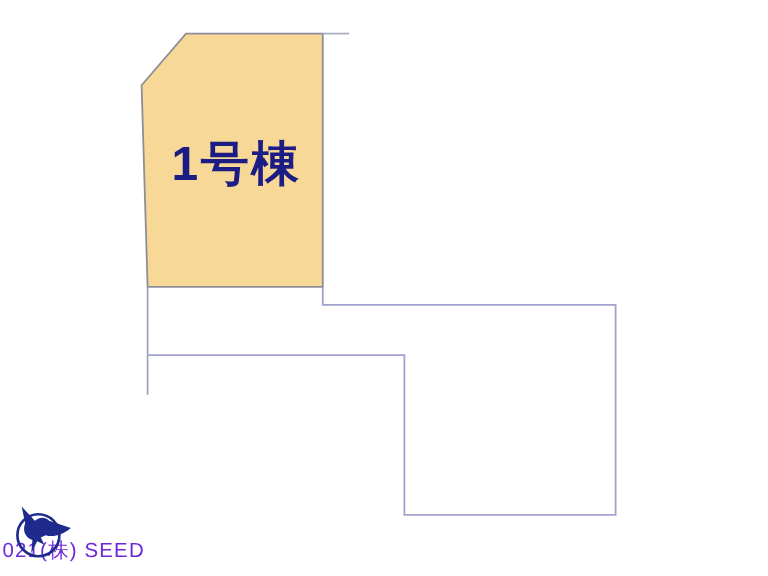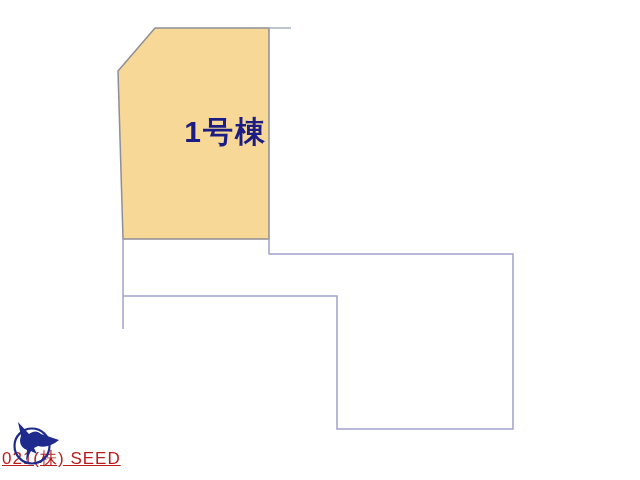--- a/index.html
+++ b/index.html
@@ -19,22 +19,22 @@
     position: absolute;
     left: 0;
     top: 0;
     display: block;
   }
   .lot-label {
     position: absolute;
     left: 143px;
     top: 117px;
     width: 124px;
-    text-align: right;
-    font-size: 30px;
+    text-align: left;
+    font-size: 40px;
     font-weight: bold;
     line-height: 1.0;
     letter-spacing: 2px;
     color: #1c1c85;
     white-space: nowrap;
     user-select: none;
   }
   .watermark {
     position: absolute;
     left: 2px;
@@ -64,21 +64,21 @@
 
     <line x1="269" y1="28" x2="291" y2="28" stroke-width="1.5" stroke="#aab0c2"></line>
 
     <polyline points="269,239 269,254 513,254 513,429 337,429 337,296 123,296" fill="none" stroke-width="1.5" stroke-linejoin="miter" stroke="#a1a3ce"></polyline>
 
     <line x1="123" y1="239" x2="123" y2="329" stroke-width="1.5" stroke="#a1a3ce"></line>
   </svg>
 
   <div class="lot-label" style="color: rgb(28, 28, 133);">1号棟</div>
 
-  <div class="watermark" style="color: #b91c1c; text-decoration: underline;">
+  <div class="watermark" style="color: #6d28d9;">
     <span>021(株) SEED</span>
   </div>
 
   <svg class="logo-svg" width="56" height="52" viewBox="0 0 56 52">
     <circle cx="26" cy="27" r="17.5" fill="none" stroke-width="2.2" stroke="#1e2b8c"></circle>
     <path d="M12,3 L23,15 C27,11.5 32,11.5 35,15 L53,21
              C46,27 38,29 32,27 L28,29 L31,35 L25,32
              L20,42 L21,31 C15,29 12.5,23 15,17 Z" fill="#1e2b8c"></path>
   </svg>
 

